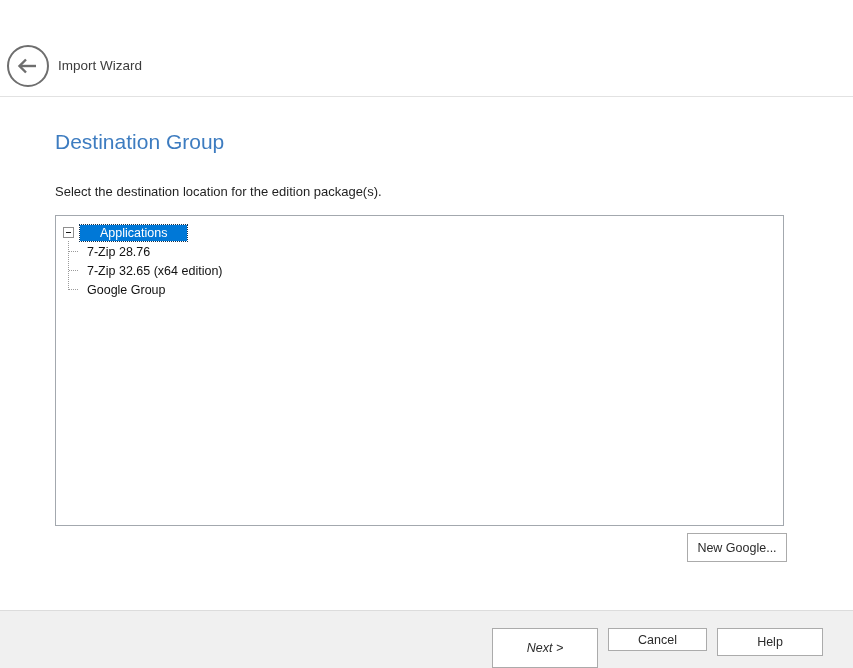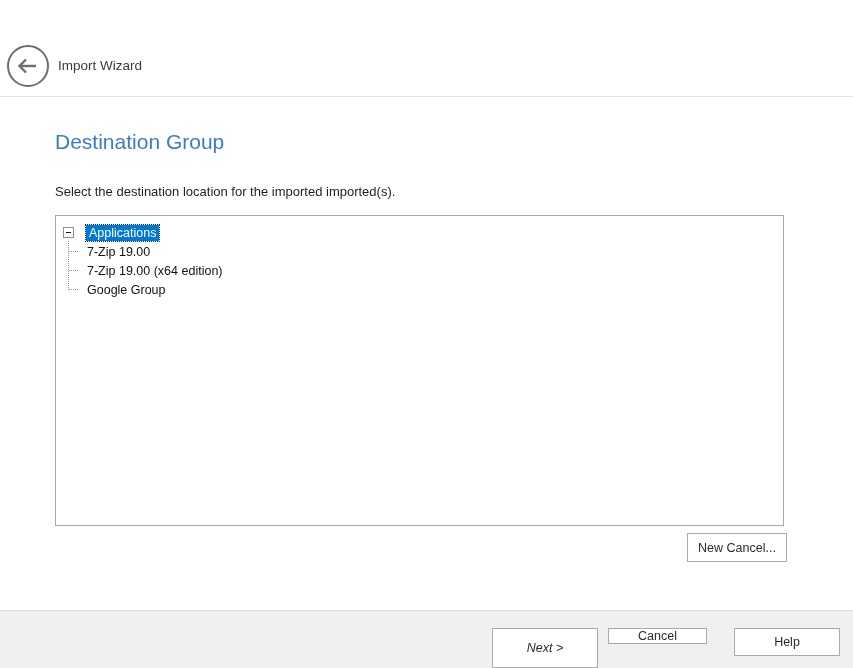--- a/index.html
+++ b/index.html
@@ -62,21 +62,21 @@
     width: 11px; height: 11px;
     margin-left: 7px;
     border: 1px solid #8f8f8f; background: #fff;
     position: relative; flex: 0 0 auto;
     cursor: pointer;
   }
   .expander .minus {
     position: absolute; left: 2px; right: 2px; top: 50%;
     height: 1px; margin-top: -0.5px; background: #1a1a1a;
   }
-  .node-label { margin-left: 12px; padding: 1px 3px; white-space: nowrap; cursor: default; }
+  .node-label { margin-left: 6px; padding: 1px 20px; white-space: nowrap; cursor: default; }
   .node-label.selected {
     background: #0078d7; color: #fff;
     outline: 1px dotted #10304f; outline-offset: 0;
   }
   .tree-children { position: relative; }
   .tree-children::before {
     content: ""; position: absolute;
     left: 12px; top: -1px; height: 49px;
     border-left: 1px dotted #9a9a9a;
   }
@@ -99,22 +99,22 @@
   }
   .btn-new-group { left: 687px; top: 533px; width: 100px; height: 29px; }
 
   
   .footer {
     position: absolute; left: 0; top: 610px;
     width: 853px; height: 58px;
     background: #f0f0f0; border-top: 1px solid #dcdcdc;
   }
   .btn-next   { left: 492px; top: 628px; width: 106px; height: 40px; font-style: italic; }
-  .btn-cancel { left: 608px; top: 628px; width:  99px; height: 16px; }
-  .btn-help   { left: 717px; top: 628px; width: 106px; height: 28px; margin-left: 17px; }
+  .btn-cancel { left: 608px; top: 628px; width:  99px; height: 23px; }
+  .btn-help   { left: 717px; top: 628px; width: 106px; height: 28px; }
 </style>
 </head>
 <body>
 
 <div class="window">
 
   <div class="close-btn">
     <span>✕</span>
   </div>
 
@@ -123,44 +123,44 @@
       <svg width="26" height="26" viewBox="0 0 26 26">
         <line x1="5" y1="13" x2="21" y2="13" stroke="#6e6e6e" stroke-width="2.4"></line>
         <polyline points="11,6.5 4.5,13 11,19.5" fill="none" stroke="#6e6e6e" stroke-width="2.4"></polyline>
       </svg>
     </div>
     <span class="header-title">Import Wizard</span>
     <div class="header-rule"></div>
   </div>
 
   <div class="page-heading">Destination Group</div>
-  <div class="instruction">Select the destination location for the imported imported(s).</div>
+  <div class="instruction">Select the destination location for the edition package(s).</div>
 
   <div class="tree-panel">
     <div class="tree">
       <div class="tree-row root">
         <span class="expander">
             <span class="minus"></span>
           </span>
         <span class="node-label selected">Applications</span>
       </div>
       <div class="tree-children">
         <div class="tree-row child">
-          <span class="node-label">7-Zip 19.00</span>
+          <span class="node-label">7-Zip 28.76</span>
         </div>
         <div class="tree-row child">
-          <span class="node-label">7-Zip 19.00 (x64 edition)</span>
+          <span class="node-label">7-Zip 32.65 (x64 edition)</span>
         </div>
         <div class="tree-row child">
           <span class="node-label">Google Group</span>
         </div>
       </div>
     </div>
   </div>
 
-  <button class="btn btn-new-group">New Cancel...</button>
+  <button class="btn btn-new-group">New Google...</button>
 
   <div class="footer"></div>
   <button class="btn btn-next">Next &gt;</button>
   <button class="btn btn-cancel">Cancel</button>
   <button class="btn btn-help">Help</button>
 
 </div>
 
 </body></html>

